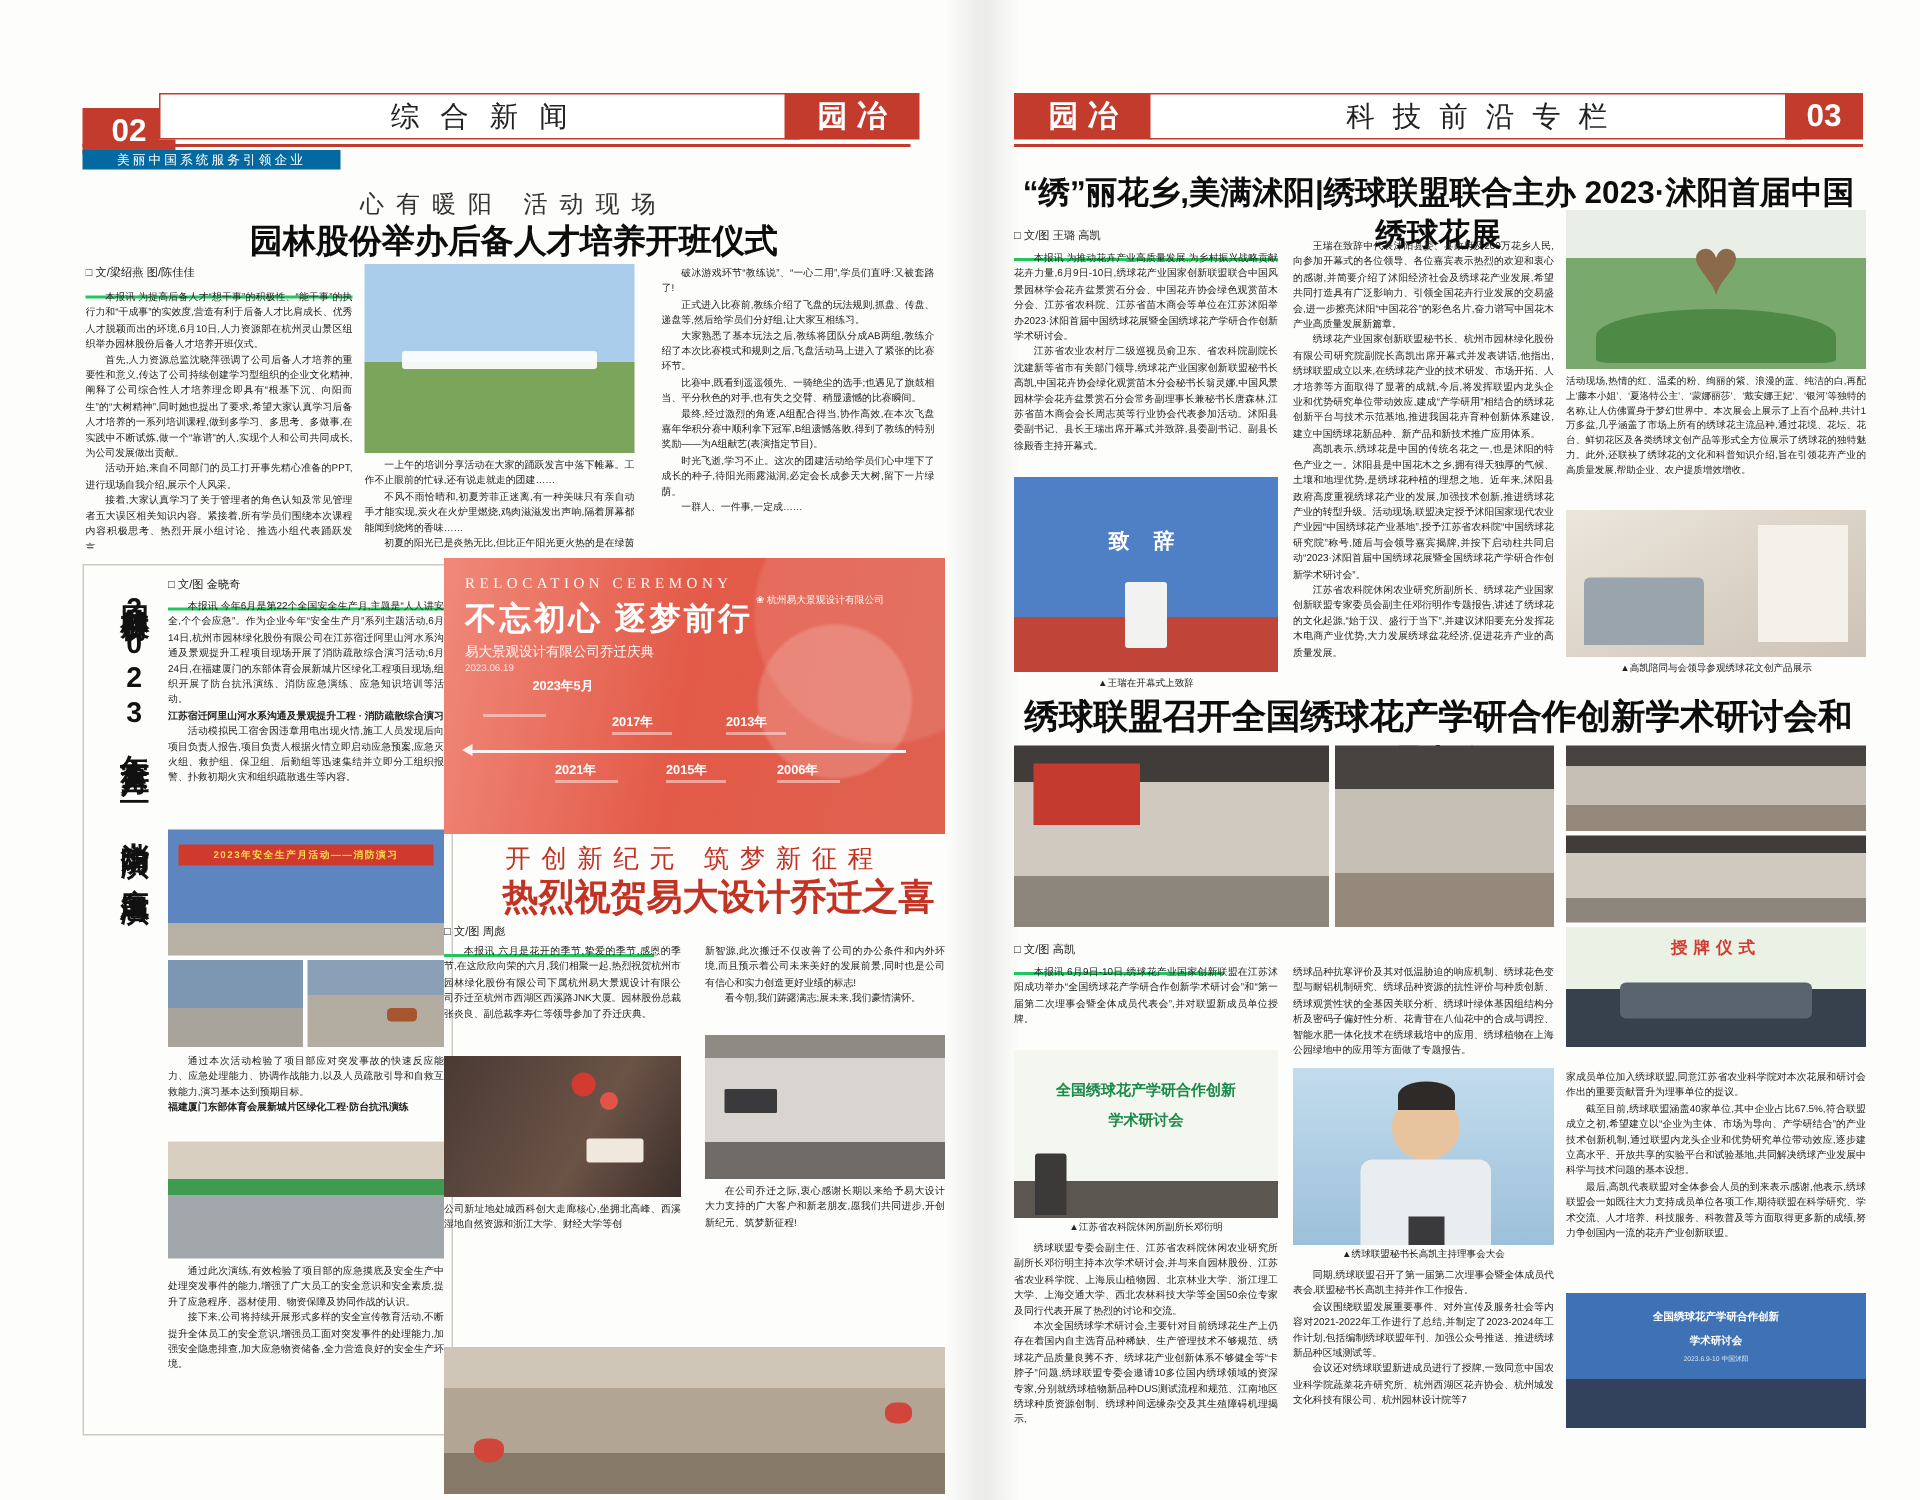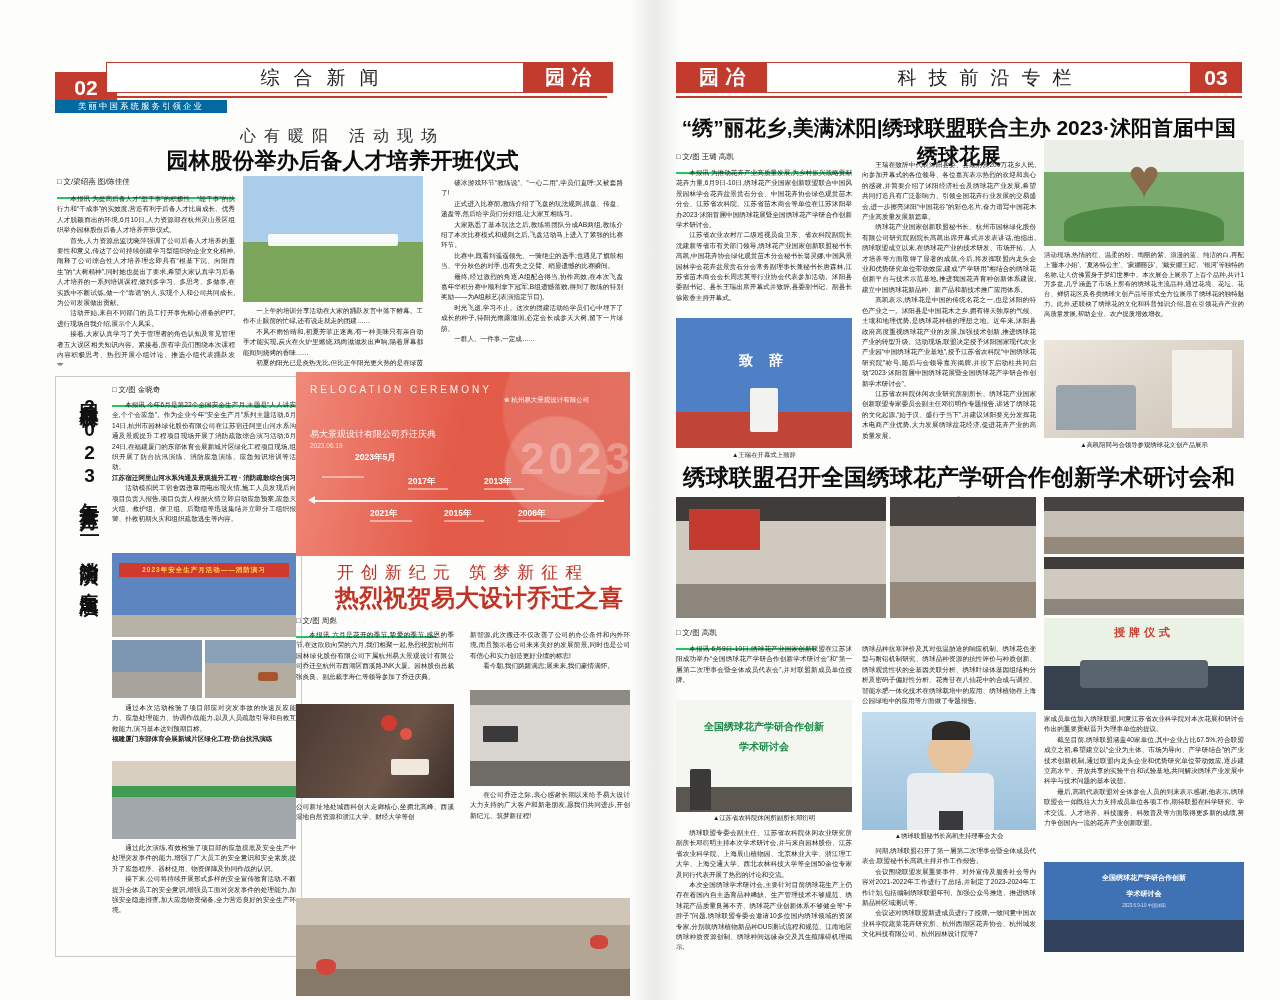--- a/index.html
+++ b/index.html
@@ -117,25 +117,25 @@
       <p>通过本次活动检验了项目部应对突发事故的快速反应能力、应急处理能力、协调作战能力,以及人员疏散引导和自救互救能力,演习基本达到预期目标。</p>
       <p class="sub">福建厦门东部体育会展新城片区绿化工程·防台抗汛演练</p>
     </div>
   <div class="abs ph ph-greenbanner" style="left:112px;top:761px;width:184px;height:78px;"></div>
   <div class="abs paras" style="left:112px;top:843px;width:184px;height:108px;">
       <p>通过此次演练,有效检验了项目部的应急摸底及安全生产中处理突发事件的能力,增强了广大员工的安全意识和安全素质,提升了应急程序、器材使用、物资保障及协同作战的认识。</p>
       <p>接下来,公司将持续开展形式多样的安全宣传教育活动,不断提升全体员工的安全意识,增强员工面对突发事件的处理能力,加强安全隐患排查,加大应急物资储备,全力营造良好的安全生产环境。</p>
     </div>
 
   <div class="abs ph banner" style="left:296px;top:372px;width:334px;height:184px;">
-    <div class="decor b-en" style="left:14px;top:12px;">RELOCATION CEREMONY</div>
+    <div class="decor b-en" style="left:14px;top:12px;font-family:Liberation Serif, serif;">RELOCATION CEREMONY</div>
+    <div class="decor b-title" style="left:14px;top:26px;">不忘初心 逐梦前行</div>
     <div class="decor b-sub" style="left:14px;top:56px;">易大景观设计有限公司乔迁庆典</div>
     <div class="decor b-date" style="left:14px;top:70px;">2023.06.19</div>
     <div class="decor b-logo" style="left:208px;top:24px;">❀ 杭州易大景观设计有限公司</div>
-    <div class="decor b-big" style="left:224px;top:62px;">2023</div>
     <div class="arrow-line" style="left:18px;top:128px;width:290px;"></div>
     <div class="arrow-head" style="left:12px;top:124px;"></div>
     <div class="tl-year" style="left:26px;top:80px;margin-left:33px;">2023年5月</div>
     <div class="tl-year" style="left:112px;top:104px;">2017年</div>
     <div class="tl-year" style="left:188px;top:104px;">2013年</div>
     <div class="tl-year" style="left:74px;top:136px;">2021年</div>
     <div class="tl-year" style="left:148px;top:136px;">2015年</div>
     <div class="tl-year" style="left:222px;top:136px;">2006年</div>
     <div class="tl-bar" style="left:26px;top:104px;width:42px;"></div>
     <div class="tl-bar" style="left:112px;top:116px;width:40px;"></div>
@@ -237,21 +237,21 @@
     <div class="decor" style="left:40%;top:8%;width:22%;height:16%;background:#2d2a28;border-radius:50% 50% 0 0;"></div>
     <div class="decor" style="left:26%;top:52%;width:50%;height:48%;background:#e9edf0;border-radius:8px 8px 0 0;"></div>
     <div class="decor" style="left:44%;top:84%;width:14%;height:16%;background:#3a3a3c;"></div>
   </div>
   <div class="abs cap" style="left:862px;top:832px;width:174px;">▲绣球联盟秘书长高凯主持理事会大会</div>
   <div class="abs paras" style="left:862px;top:846px;width:174px;height:140px;">
       <p>同期,绣球联盟召开了第一届第二次理事会暨全体成员代表会,联盟秘书长高凯主持并作工作报告。</p>
       <p>会议围绕联盟发展重要事件、对外宣传及服务社会等内容对2021-2022年工作进行了总结,并制定了2023-2024年工作计划,包括编制绣球联盟年刊、加强公众号推送、推进绣球新品种区域测试等。</p>
       <p>会议还对绣球联盟新进成员进行了授牌,一致同意中国农业科学院蔬菜花卉研究所、杭州西湖区花卉协会、杭州城发文化科技有限公司、杭州园林设计院等7</p>
     </div>
-  <div class="abs ph ph-shoupai" style="left:1044px;top:618px;width:200px;height:92px;">
+  <div class="abs ph ph-shoupai" style="left:1044px;top:618px;width:200px;height:80px;">
     <div class="phtxt" style="left:0;top:8%;width:100%;font-size:11px;font-weight:bold;color:#d23c30;letter-spacing:4px;">授牌仪式</div>
     <div class="decor" style="left:18%;top:46%;width:64%;height:30%;background:#5a646f;border-radius:4px;"></div>
   </div>
   <div class="abs paras" style="left:1044px;top:714px;width:200px;height:144px;">
       <p class="noind">家成员单位加入绣球联盟,同意江苏省农业科学院对本次花展和研讨会作出的重要贡献晋升为理事单位的提议。</p>
       <p>截至目前,绣球联盟涵盖40家单位,其中企业占比67.5%,符合联盟成立之初,希望建立以“企业为主体、市场为导向、产学研结合”的产业技术创新机制,通过联盟内龙头企业和优势研究单位带动效应,逐步建立高水平、开放共享的实验平台和试验基地,共同解决绣球产业发展中科学与技术问题的基本设想。</p>
       <p>最后,高凯代表联盟对全体参会人员的到来表示感谢,他表示,绣球联盟会一如既往大力支持成员单位各项工作,期待联盟在科学研究、学术交流、人才培养、科技服务、科教普及等方面取得更多新的成绩,努力争创国内一流的花卉产业创新联盟。</p>
     </div>
   <div class="abs ph ph-blue" style="left:1044px;top:862px;width:200px;height:90px;">
     <div class="phtxt" style="left:0;top:12%;width:100%;font-size:7px;font-weight:bold;">全国绣球花产学研合作创新</div>

